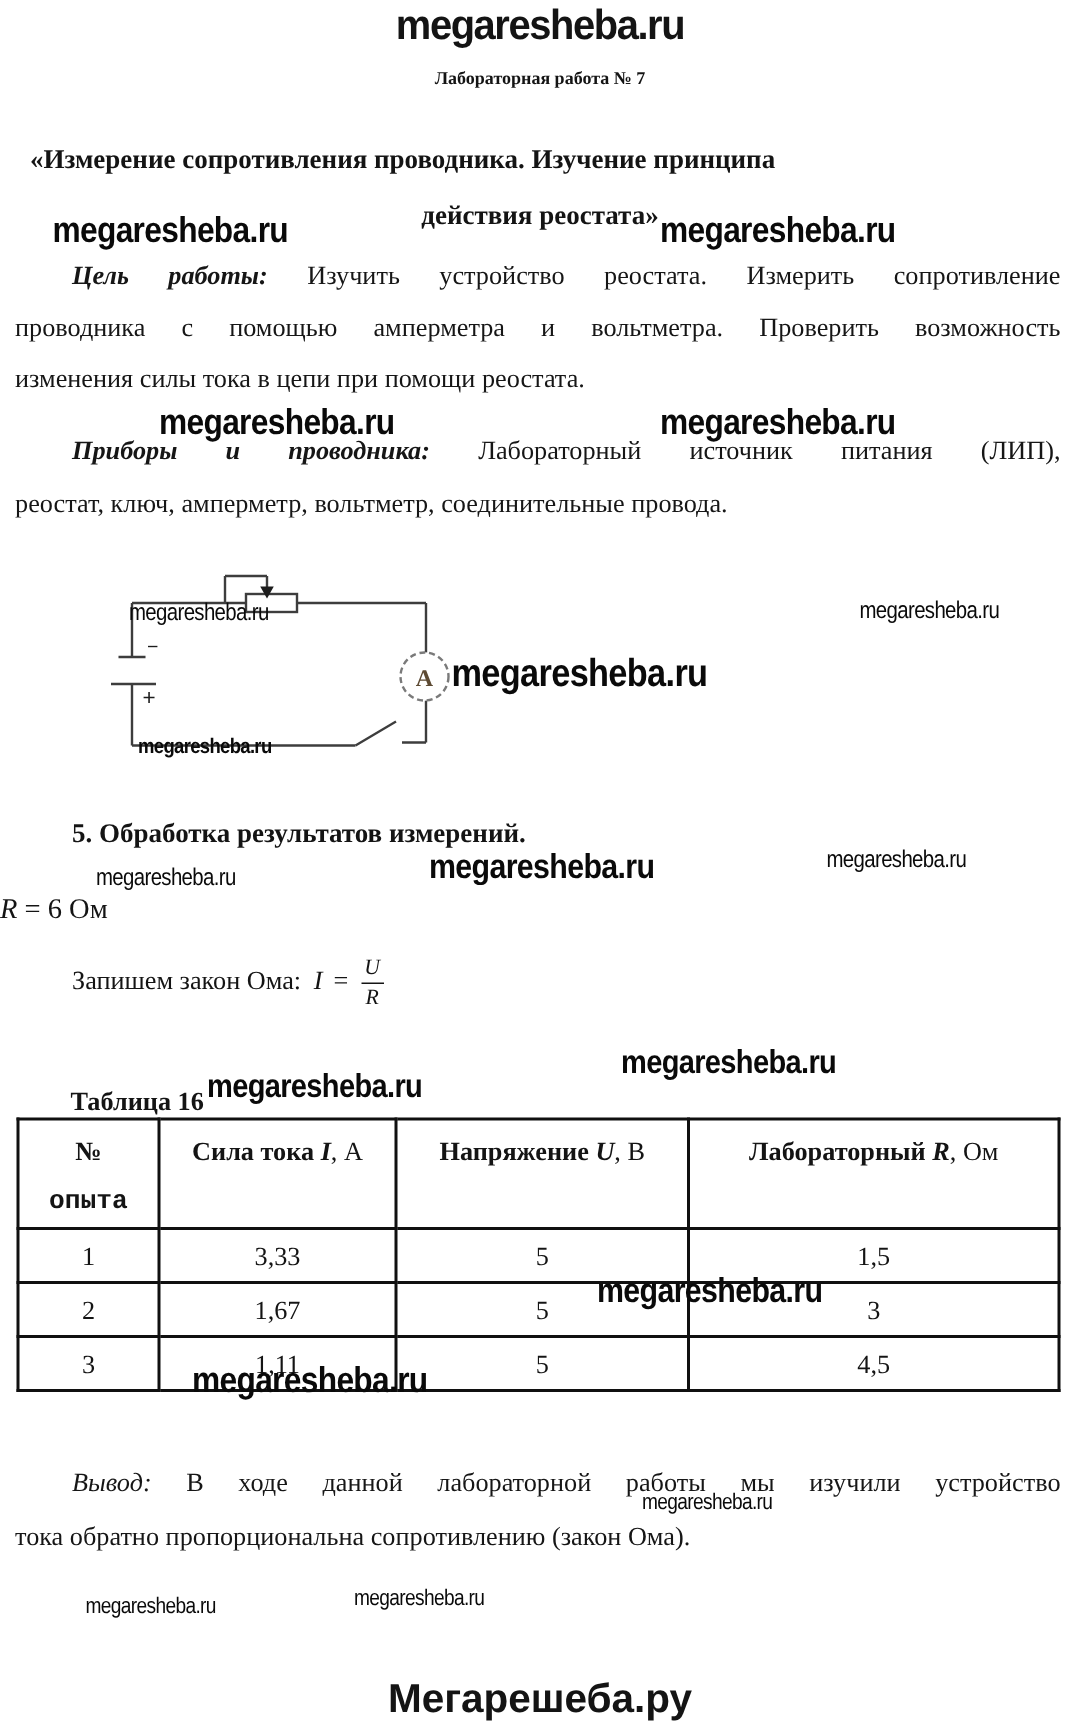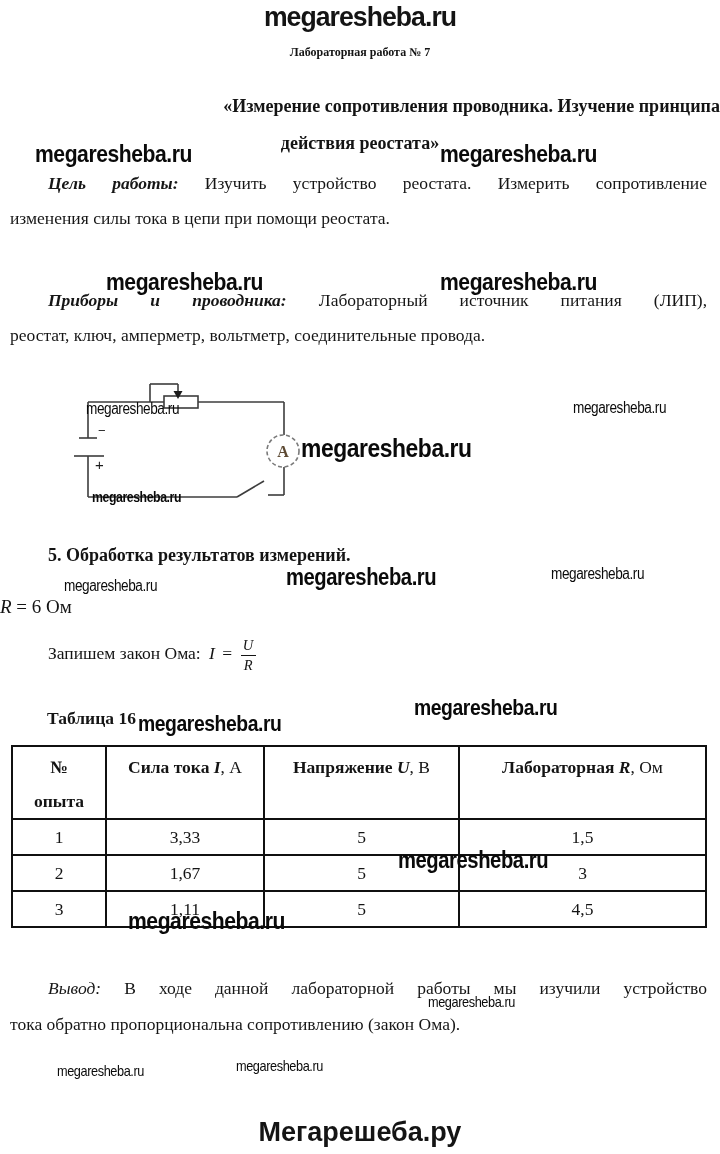--- a/index.html
+++ b/index.html
@@ -80,32 +80,33 @@
   
   .circuit-svg{display:block;}
 </style>
 </head>
 <body>
 
 <div class="abs center wm-title" style="top:1px;">megaresheba.ru</div>
 
 <div class="abs center h-lab" style="top:45px;">Лабораторная работа № 7</div>
 <div class="abs center h-topic" style="top:88px;">
-  <span class="nline" style="text-align:right;padding-left:20px;">«Измерение сопротивления проводника. Изучение принципа</span>
+  <span class="nline" style="text-align:left;padding-left:20px;">«Измерение сопротивления проводника. Изучение принципа</span>
   <span class="nline" style="text-align:center;">действия реостата»</span>
 </div>
 
 <div class="wm wm-b" style="left:35px;top:140px;">megaresheba.ru</div>
 <div class="wm wm-b" style="left:440px;top:140px;">megaresheba.ru</div>
 
 <div class="abs para" style="top:166px;line-height:34.5px;">
   <span class="jline indent">
     <span class="lead-bold">Цель работы:</span>
     <span>Изучить устройство реостата. Измерить сопротивление</span>
   </span>
+  <span class="jline">проводника с помощью амперметра и вольтметра. Проверить возможность</span>
   <span class="nline">изменения силы тока в цепи при помощи реостата.</span>
 </div>
 
 <div class="wm wm-b" style="left:106px;top:268px;">megaresheba.ru</div>
 <div class="wm wm-b" style="left:440px;top:268px;">megaresheba.ru</div>
 
 <div class="abs para" style="top:283px;line-height:34.5px;">
   <span class="jline indent">
     <span class="lead-bold">Приборы и проводника:</span>
     <span>Лабораторный источник питания (ЛИП),</span>
@@ -167,48 +168,48 @@
   <span>Запишем закон Ома:</span>
   <span class="mvar" style="margin-left:4px;">I</span>
   <span style="margin-left:3px;">=</span>
   <span class="frac">
     <span class="mvar">U</span>
     <span class="bar"></span>
     <span class="mvar">R</span>
   </span>
 </div>
 
-<div class="abs serif" style="left:47px;top:708px;font-weight:bold;font-size:17.5px;">Таблица 16</div>
+<div class="abs serif" style="left:47px;top:724px;font-weight:bold;font-size:17.5px;">Таблица 16</div>
 <div class="wm wm-b-sm" style="left:138px;top:711px;">megaresheba.ru</div>
 <div class="wm wm-b-sm" style="left:414px;top:695px;">megaresheba.ru</div>
 
 <div class="abs" style="left:11px;top:745px;">
   <table class="res">
     <colgroup>
       <col style="width:94px">
         <col style="width:158px">
         <col style="width:195px">
         <col style="width:247px">
     </colgroup>
     <tbody>
         <tr>
       <th>
         <span class="nline" style="text-align:center;">№</span>
-        <span class="nline" style="text-align:center;">опыта</span>
+        <span class="nline" style="text-align:center;font-family:Liberation Mono, monospace;">опыта</span>
       </th>
       <th>
         <span>Сила тока</span>
         <span class="tvar">I</span><span class="unit">, А</span>
       </th>
       <th>
         <span>Напряжение</span>
         <span class="tvar">U</span><span class="unit">, В</span>
       </th>
       <th>
-        <span>Лабораторная</span>
+        <span>Лабораторный</span>
         <span class="tvar">R</span><span class="unit">, Ом</span>
       </th>
     </tr>
     <tr>
       <td>1</td>
       <td>3,33</td>
       <td>5</td>
       <td>1,5</td>
     </tr>
     <tr>

